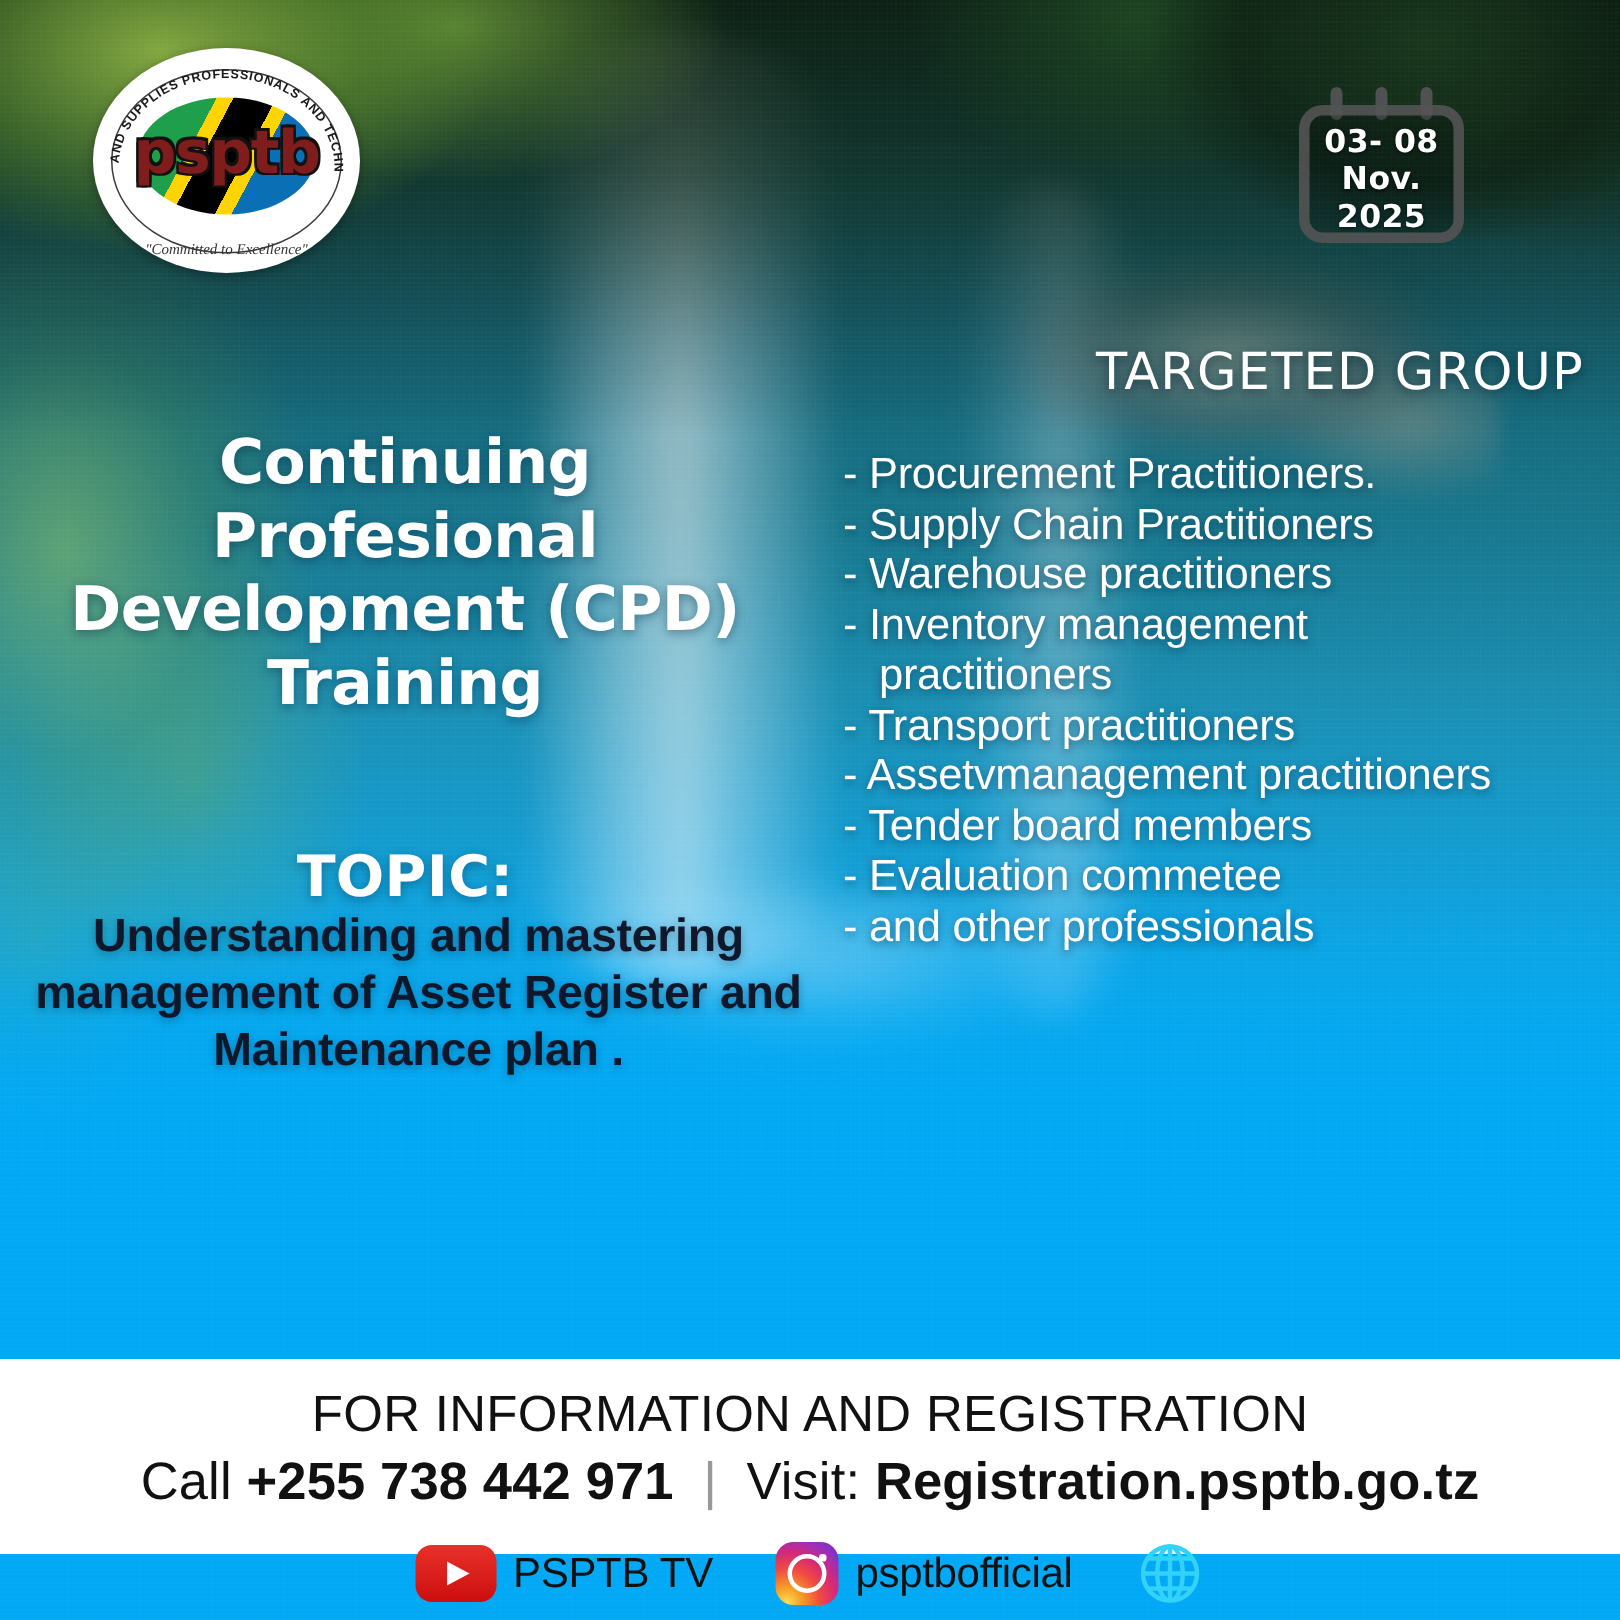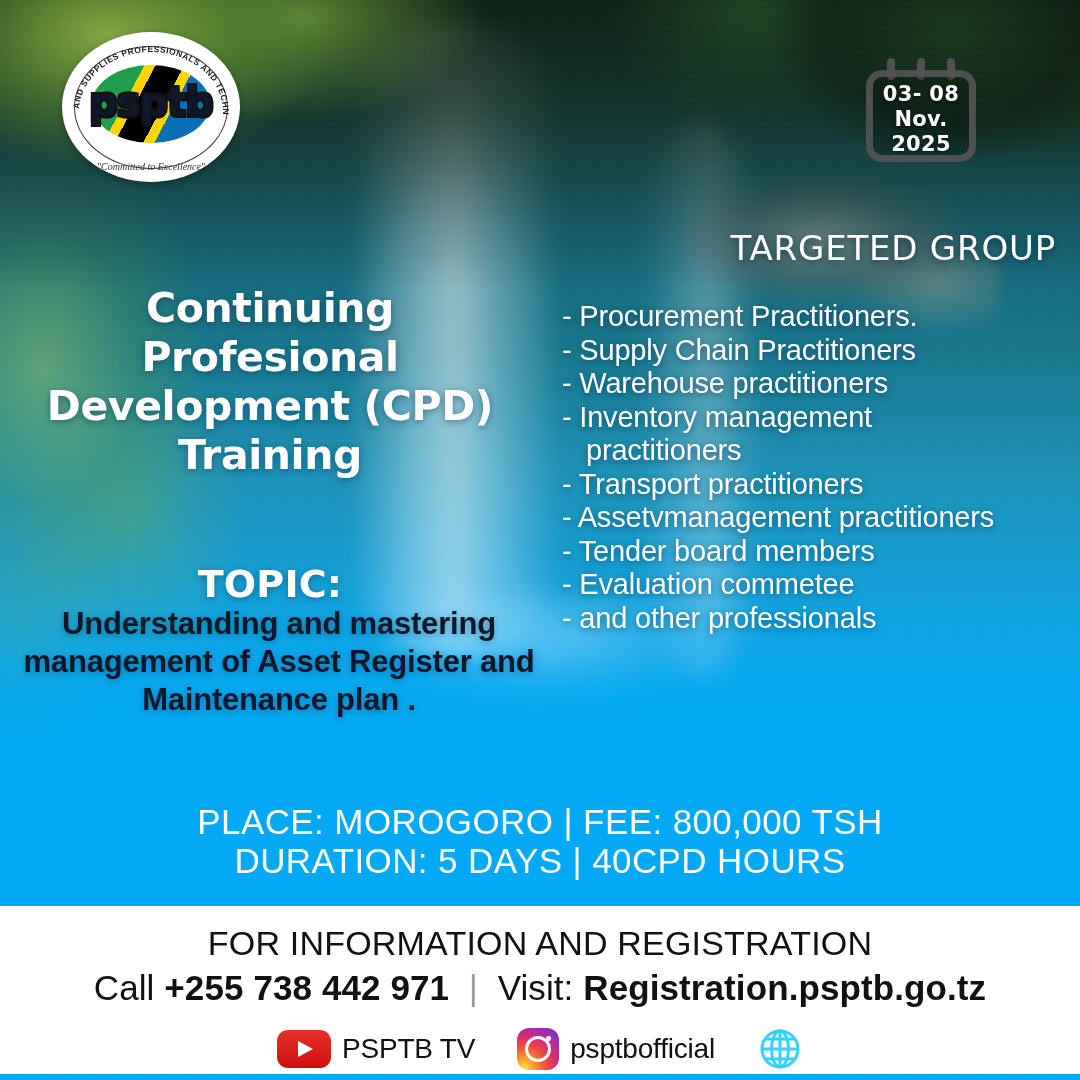--- a/index.html
+++ b/index.html
@@ -118,21 +118,21 @@
       #ffd400 58%, #ffd400 65%,
       #0a6fb5 65%, #0a6fb5 100%);
   }
   .logo-word {
     position: absolute; left: 0; right: 0; top: 31%;
     text-align: center;
     font-family: "DejaVu Sans", sans-serif;
     font-weight: bold;
     font-size: 40px;
     letter-spacing: -1px;
-    color: #0f172a;
+    color: #7f1d1d;
     text-shadow:
       -1.6px -1.6px 0 #111, 1.6px -1.6px 0 #111,
       -1.6px 1.6px 0 #111, 1.6px 1.6px 0 #111;
   }
   .logo-arc-text {
     position: absolute; inset: 0;
   }
   .logo-arc-text text {
     font-family: "Liberation Sans", sans-serif;
     font-size: 8.4px;
@@ -249,21 +249,21 @@
     font-family: "Liberation Sans Narrow", "Liberation Sans", sans-serif;
     font-weight: normal;
     font-size: 35px;
     line-height: 39px;
     letter-spacing: .4px;
   }
   .details .line { display: block; }
 
   
   .footer {
-    position: absolute; left: 0; top: 906px; width: 1080px; height: 168px;
+    position: absolute; left: 0; top: 906px; width: 1080px; height: 130px;
     background: #ffffff;
   }
   .footer-head {
     position: absolute; left: 0; top: 18px; width: 1080px;
     text-align: center;
     color: #111111;
     font-family: "Liberation Sans Narrow", "Liberation Sans", sans-serif;
     font-size: 34px;
     letter-spacing: .2px;
   }
@@ -405,24 +405,20 @@
       <li>- Warehouse practitioners</li>
       <li>- Inventory management</li>
       <li class="cont">practitioners</li>
       <li>- Transport practitioners</li>
       <li>- Assetvmanagement practitioners</li>
       <li>- Tender board members</li>
       <li>- Evaluation commetee</li>
       <li>- and other professionals</li>
     </ul>
 
-  <div class="details">
-    <span class="line">PLACE: MOROGORO  |  FEE: 800,000 TSH</span>
-    <span class="line">DURATION: 5 DAYS  |  40CPD HOURS</span>
-  </div>
 
   <div class="footer">
     <div class="footer-head">FOR INFORMATION AND REGISTRATION</div>
 
     <div class="footer-contact"><span>Call </span><b>+255 738 442 971</b><span class="sep">  |  </span><span>Visit: </span><b>Registration.psptb.go.tz</b></div>
 
     <div class="social-row">
 
       <div class="social-item">
         <span class="ic ic-youtube"></span>

